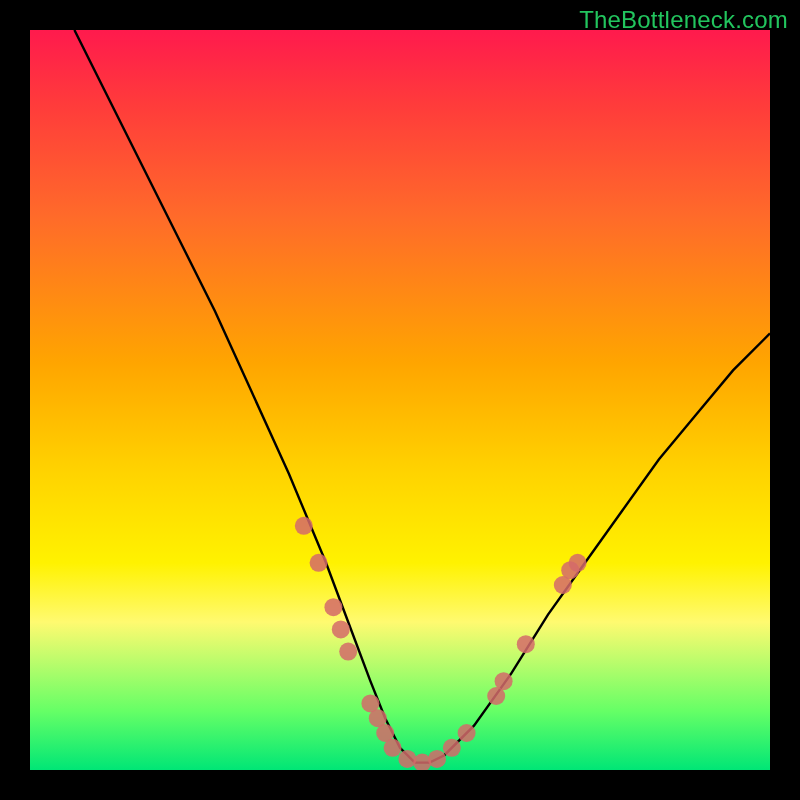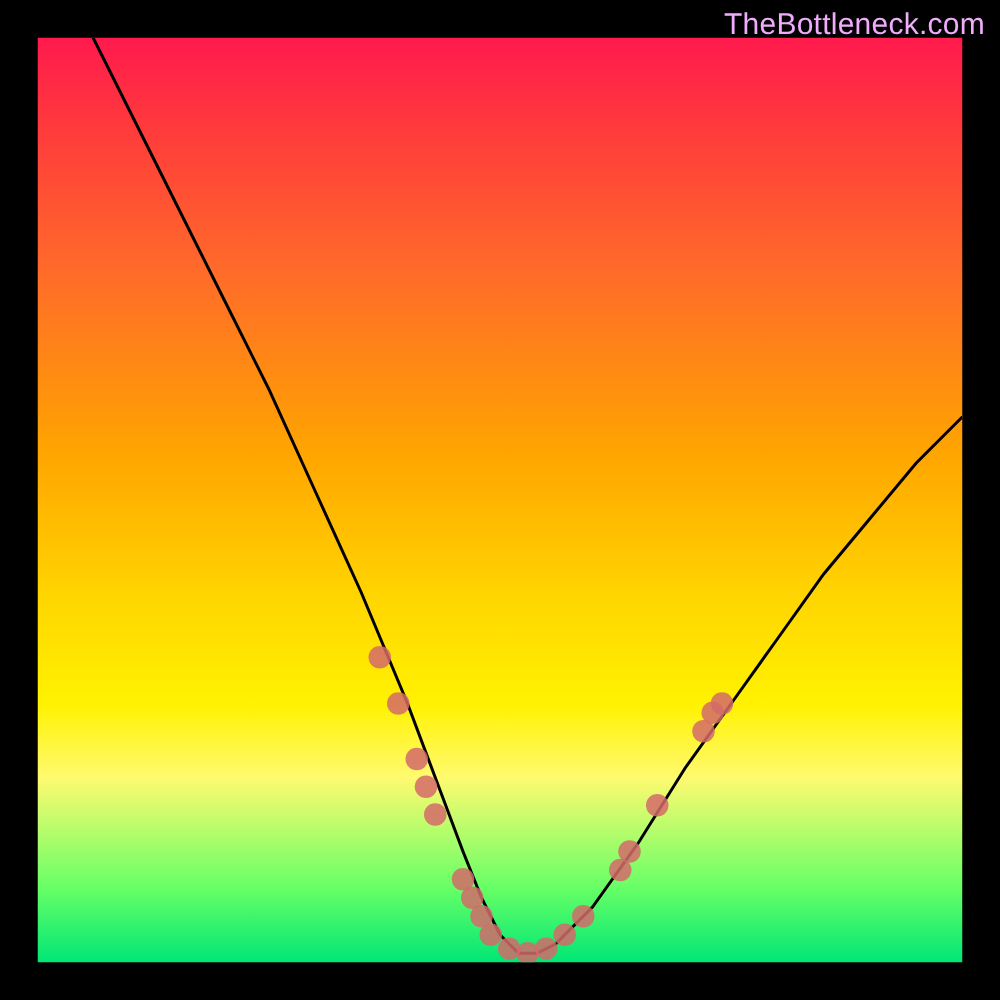--- a/index.html
+++ b/index.html
@@ -32,21 +32,21 @@
       #fff200 72%,
       #fffa70 80%,
       #66ff66 92%,
       #00e676 100%
     );
   }
   .watermark {
     position: absolute;
     top: 6px;
     right: 12px;
-    color: #f0abfc;
+    color: #22c55e;
     font-size: 24px;
     font-weight: 500;
     letter-spacing: 0.2px;
     z-index: 5;
   }
   svg.curve {
     position: absolute;
     inset: 0;
     width: 740px;
     height: 740px;

